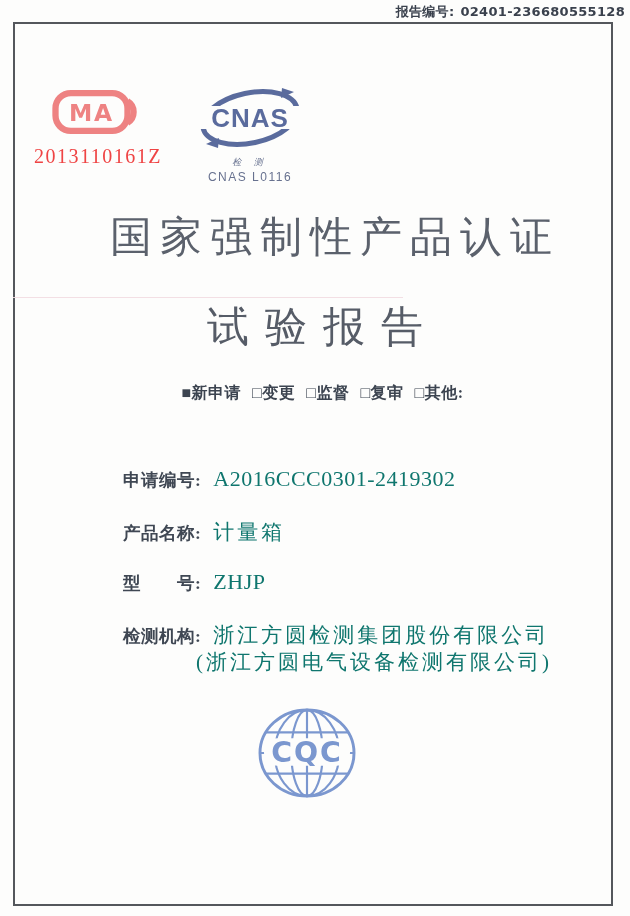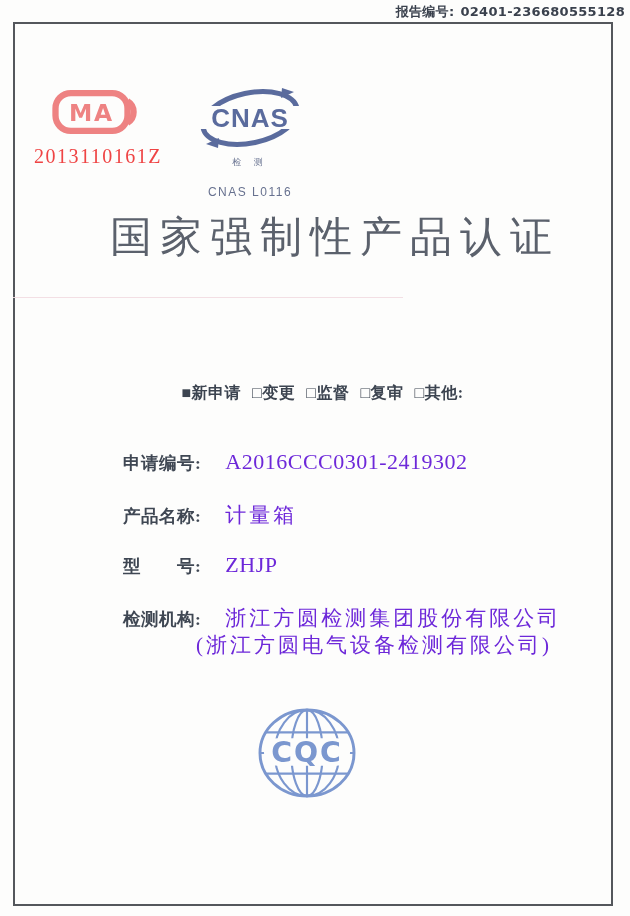--- a/index.html
+++ b/index.html
@@ -24,23 +24,24 @@
   .cma-block svg { display:block; margin:0 auto; }
   .cma-no {
     margin-top:9px; font-family:"Liberation Serif", serif; font-size:20px;
     color:#ef4444; letter-spacing:1.5px; white-space:nowrap;
   }
   
   .cnas-block { position:absolute; left:196px; top:86px; width:108px; text-align:center; }
   .cnas-caption {
     margin-top:2px; font-size:9px; color:#6d7794; letter-spacing:5px;
     font-family:"Liberation Sans", sans-serif;
+    font-style:italic;
   }
   .cnas-no {
-    margin-top:16px; font-size:12px; color:#67718f; letter-spacing:1.5px;
+    margin-top:1px; font-size:12px; color:#67718f; letter-spacing:1.5px;
     font-family:"Liberation Sans", sans-serif;
   }
   
   .title {
     position:absolute; left:0; top:213px; width:100%; text-align:center;
     font-size:42px; font-weight:500; color:#5b616c;
     letter-spacing:8px; text-indent:8px; line-height:1.15; white-space:nowrap;margin-left:16px;
   }
   .subtitle {
     position:absolute; left:0; top:303px; width:100%; text-align:center;
@@ -57,29 +58,28 @@
     position:absolute; left:0; top:383px; width:100%;
     display:flex; justify-content:center; gap:11px;
     font-size:16px; font-weight:600; color:#3c4450; letter-spacing:.5px;
     white-space:nowrap;
     padding-left:15px;
   }
   
   .field {
     position:absolute; left:123px; display:flex; align-items:baseline;
     white-space:nowrap;
-    gap:12px;
   }
   .f-app { top:449px; } .f-name { top:501px; } .f-model { top:552px; } .f-org { top:604px; }
   .f-org2 { top:631px; left:196px;text-align:right; }
   .flabel {
     font-size:17.5px; font-weight:600; color:#3f4753; letter-spacing:.5px;
     margin-right:12px;
   }
-  .fvalue { color:#6d28d9; }
+  .fvalue { color:#0f766e;margin-top:17px; }
   .fvalue.latin {
     font-family:"Liberation Serif", "DejaVu Serif", serif;
     font-size:22px; letter-spacing:.5px;
   }
   .fvalue.cjk { font-size:21px; letter-spacing:3px; font-weight:500; }
   
   .cqc { position:absolute; left:256px; top:706px; }
 </style>
 </head>
 <body>
@@ -113,20 +113,21 @@
       <text x="53" y="41" text-anchor="middle" font-family="Liberation Sans, sans-serif" font-size="26" font-weight="800" fill="#5a6b9d" letter-spacing="1">CNAS</text>
     </svg>
     <div class="cnas-caption">检 测</div>
     <div class="cnas-no">CNAS L0116</div>
   </div>
 
   <h1 class="title">国家强制性产品认证</h1>
 
   <div class="scan-line"></div>
 
+  <h2 class="subtitle">试验报告</h2>
 
   <div class="apply-row">
     <span>■新申请</span>
     <span>□变更</span>
     <span>□监督</span>
     <span>□复审</span>
     <span>□其他:</span>
   </div>
 
   <div class="field f-app">

